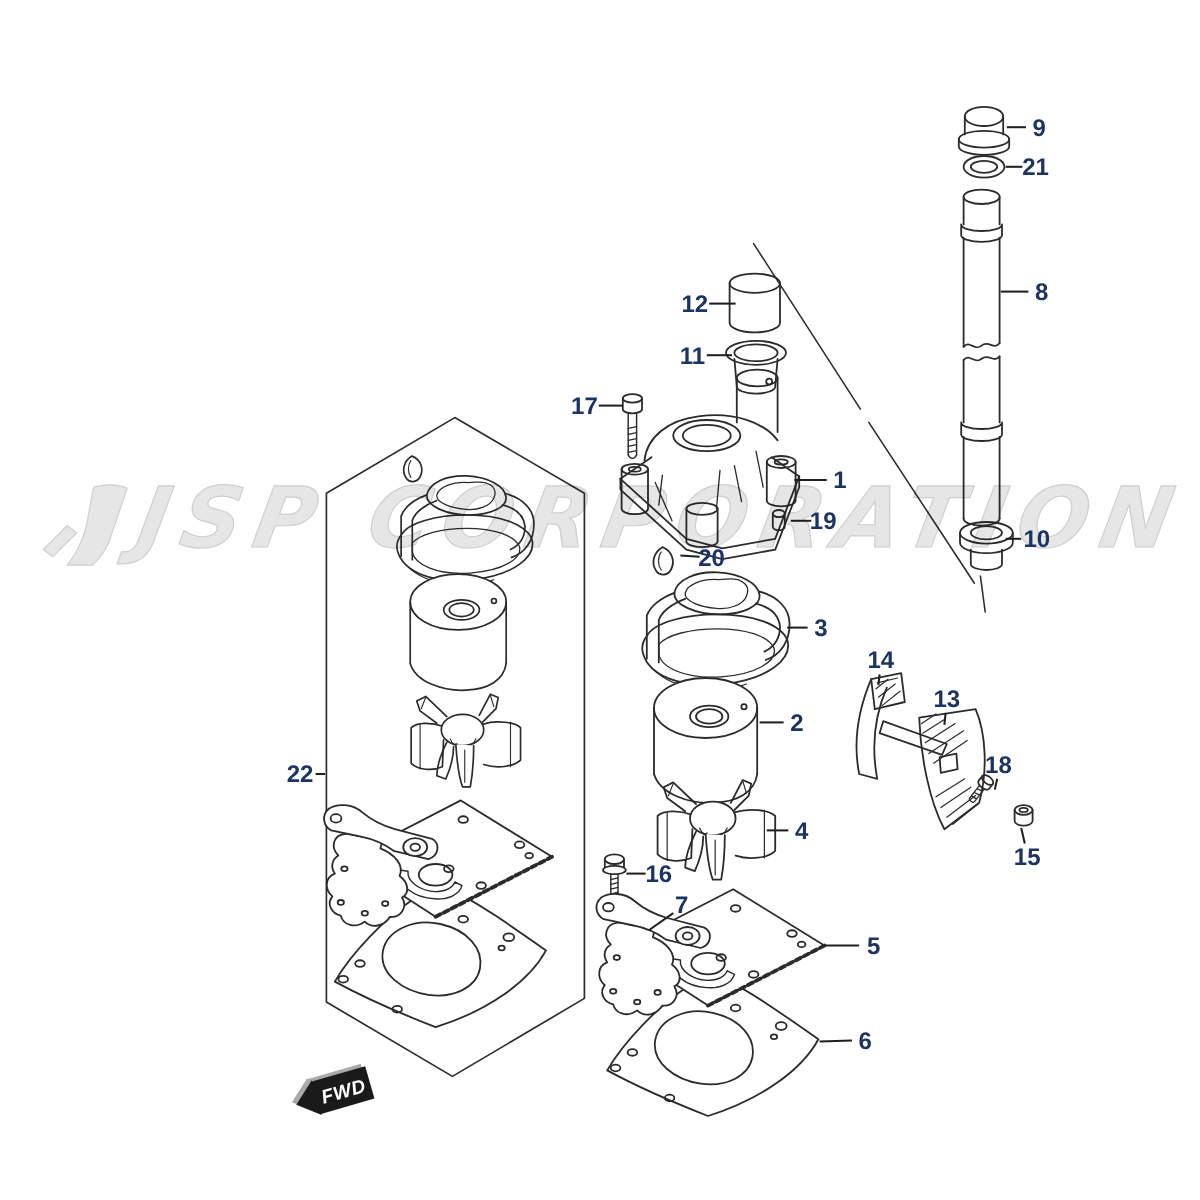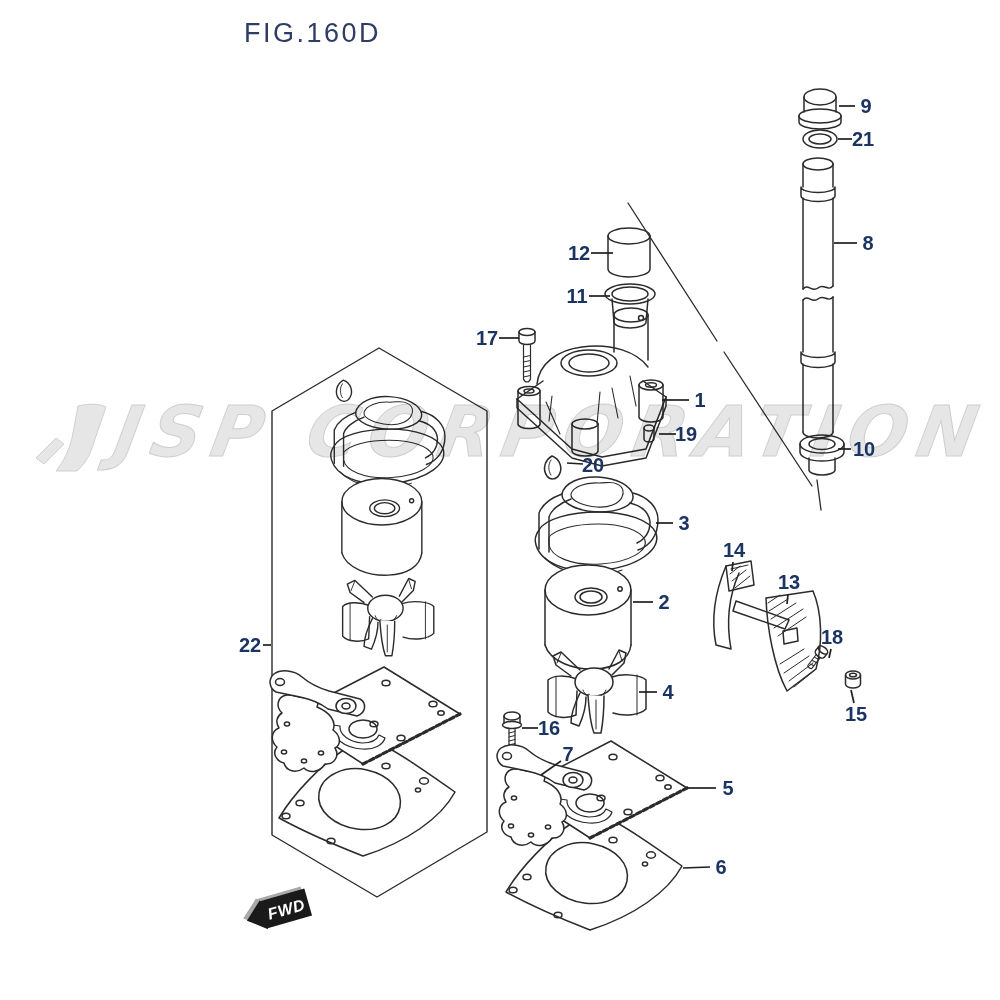--- a/index.html
+++ b/index.html
@@ -18,21 +18,20 @@
        stroke:#cfcfcf;stroke-width:1px;}
   .wm-logo{fill:var(--watermark-color,#e4e4e4);stroke:#cfcfcf;stroke-width:1px;}
   #fwd-text{font-family:"Liberation Sans",sans-serif;font-weight:bold;font-style:italic;
        font-size:16px;fill:#ffffff;letter-spacing:0.5px;}
 </style>
 </head>
 <body>
 
 <div class="page">
 
-  <div class="page-title">FIG.160D</div>
 
   <svg width="1000" height="1000" viewBox="0 0 1000 1000">
 
     <g id="art">
 
       <g stroke-width="1.3">
         <path d="M628,203 L717,341 M724,352 L812,486 M817,480 L821,510"></path>
       </g>
 
       <g stroke-width="1.4">

